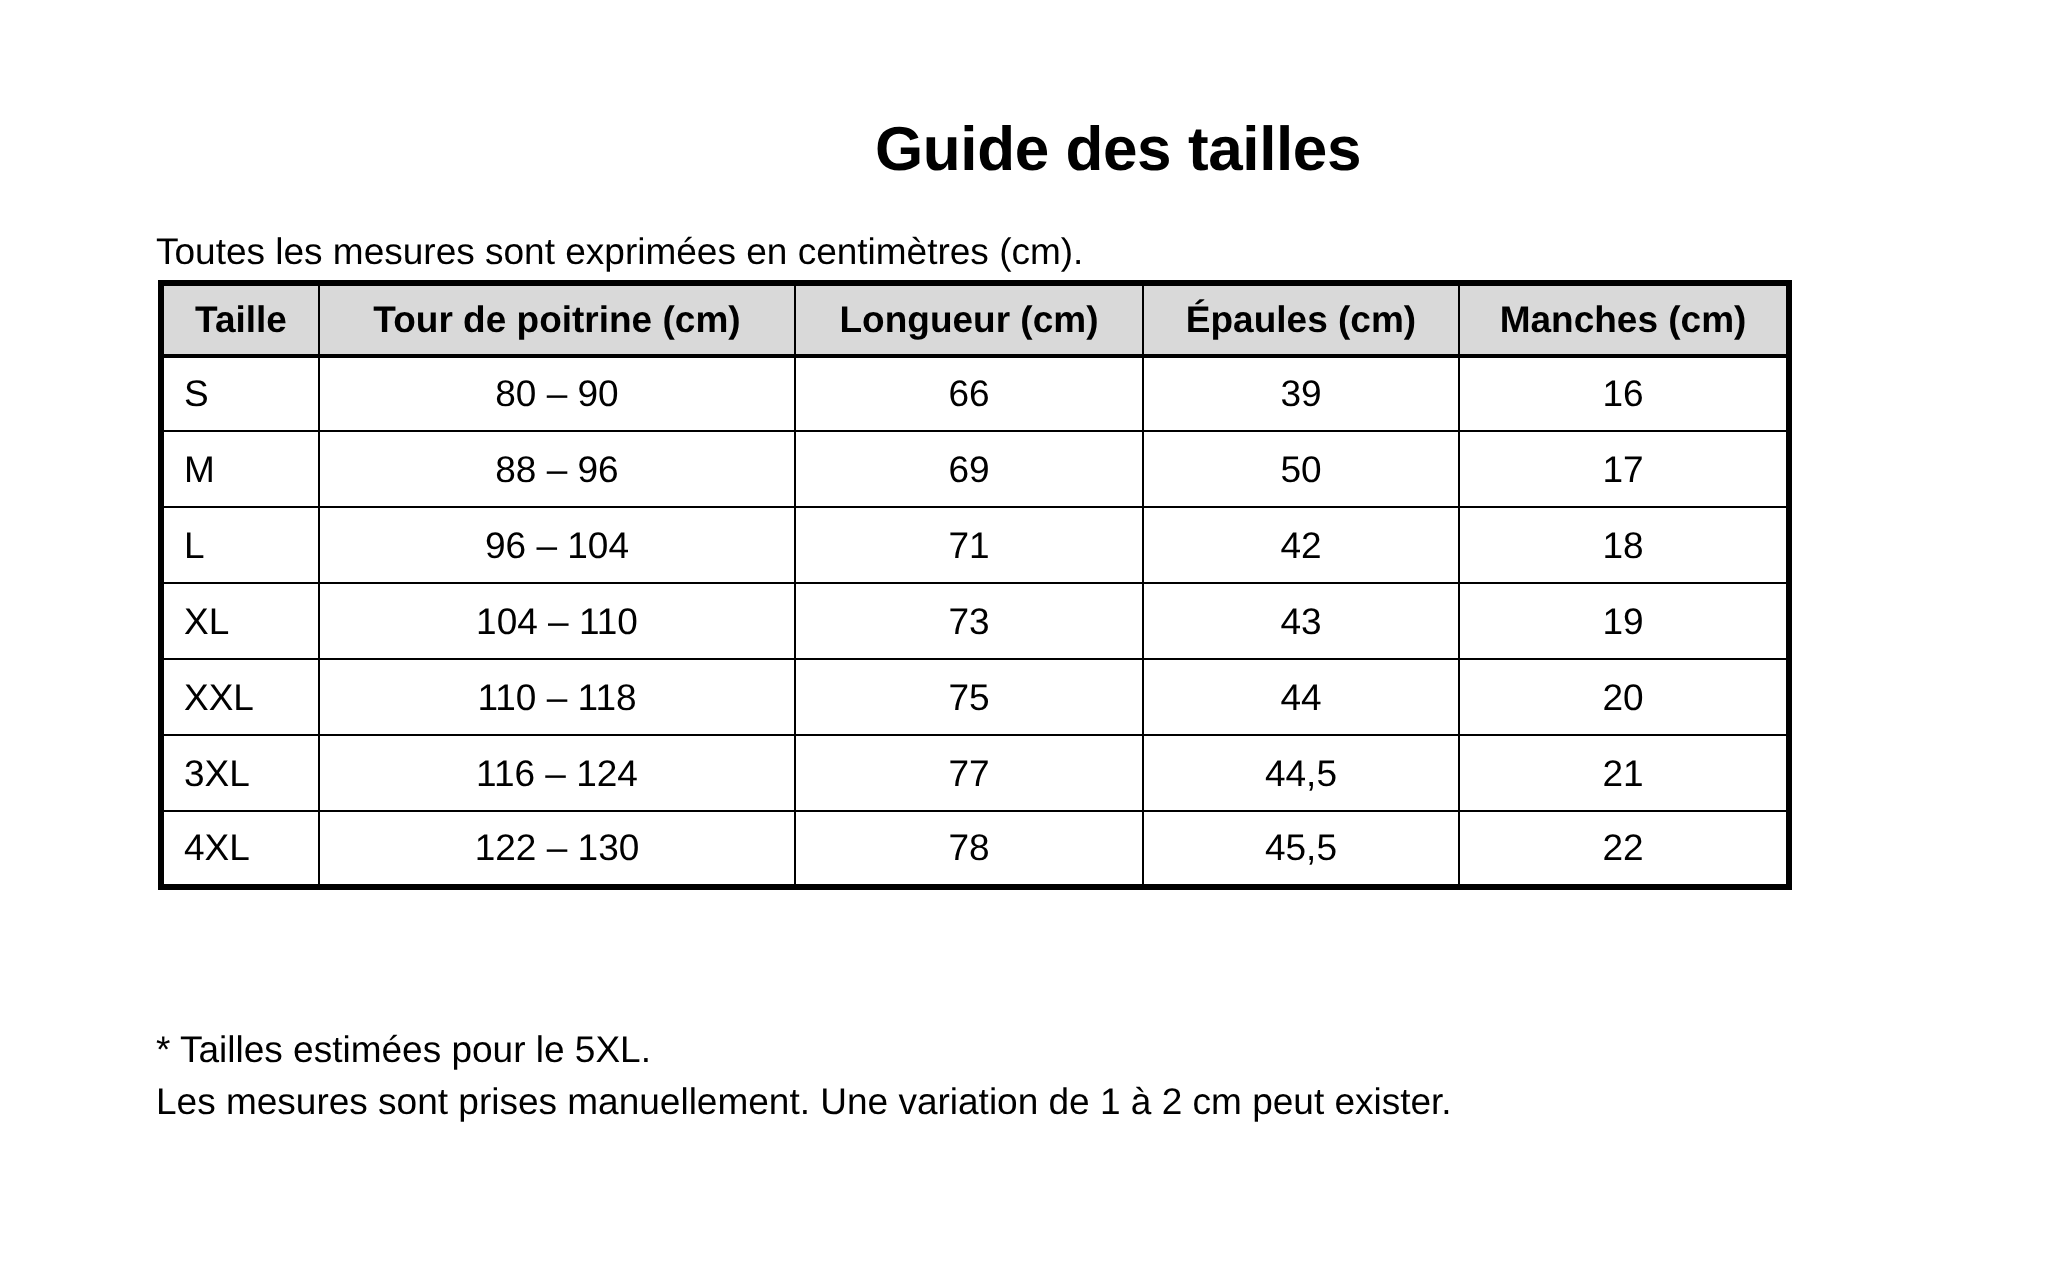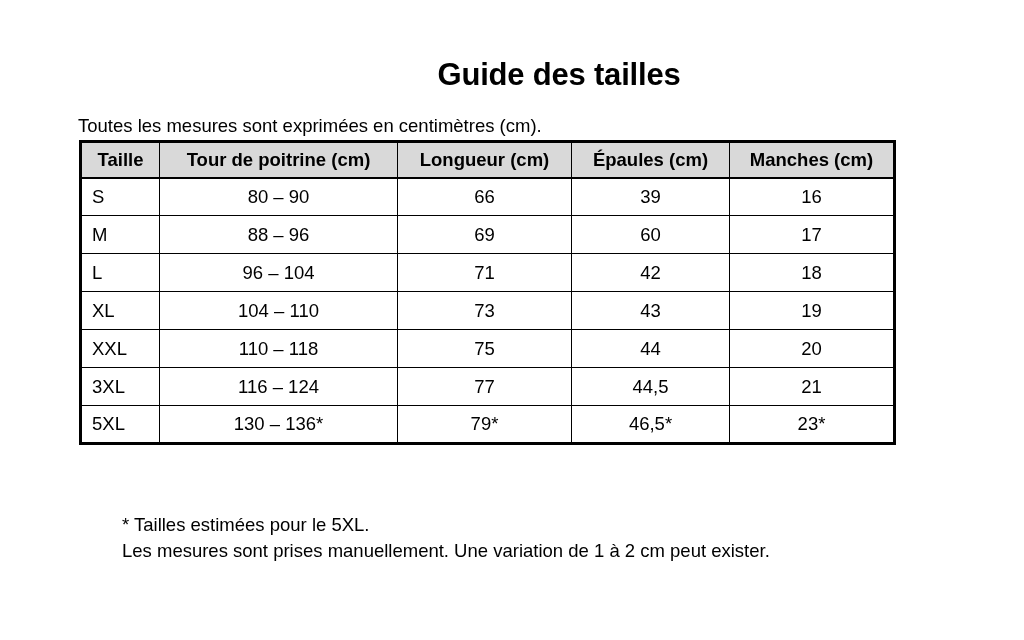--- a/index.html
+++ b/index.html
@@ -89,21 +89,20 @@
   }
   .footnotes {
     position: absolute;
     left: 78px;
     top: 512px;
     font-size: 18.5px;
     line-height: 26px;
   }
   .footnotes .fn-line {
     white-space: nowrap;
-    margin-left: 44px;
   }
 </style>
 </head>
 <body>
 
 <div class="page">
 
   <div class="doc-title">Guide des tailles</div>
 
   <div class="subtitle">Toutes les mesures sont exprimées en centimètres (cm).</div>
@@ -131,21 +130,21 @@
           <td class="size-cell">S</td>
           <td>80 – 90</td>
           <td>66</td>
           <td>39</td>
           <td>16</td>
         </tr>
         <tr>
           <td class="size-cell">M</td>
           <td>88 – 96</td>
           <td>69</td>
-          <td>60</td>
+          <td>50</td>
           <td>17</td>
         </tr>
         <tr>
           <td class="size-cell">L</td>
           <td>96 – 104</td>
           <td>71</td>
           <td>42</td>
           <td>18</td>
         </tr>
         <tr>
@@ -163,25 +162,25 @@
           <td>20</td>
         </tr>
         <tr>
           <td class="size-cell">3XL</td>
           <td>116 – 124</td>
           <td>77</td>
           <td>44,5</td>
           <td>21</td>
         </tr>
         <tr>
-          <td class="size-cell">5XL</td>
-          <td>130 – 136*</td>
-          <td>79*</td>
-          <td>46,5*</td>
-          <td>23*</td>
+          <td class="size-cell">4XL</td>
+          <td>122 – 130</td>
+          <td>78</td>
+          <td>45,5</td>
+          <td>22</td>
         </tr>
       </tbody>
     </table>
   </div>
 
   <div class="footnotes">
     <div class="fn-line">* Tailles estimées pour le 5XL.</div>
     <div class="fn-line">Les mesures sont prises manuellement. Une variation de 1 à 2 cm peut exister.</div>
   </div>
 

